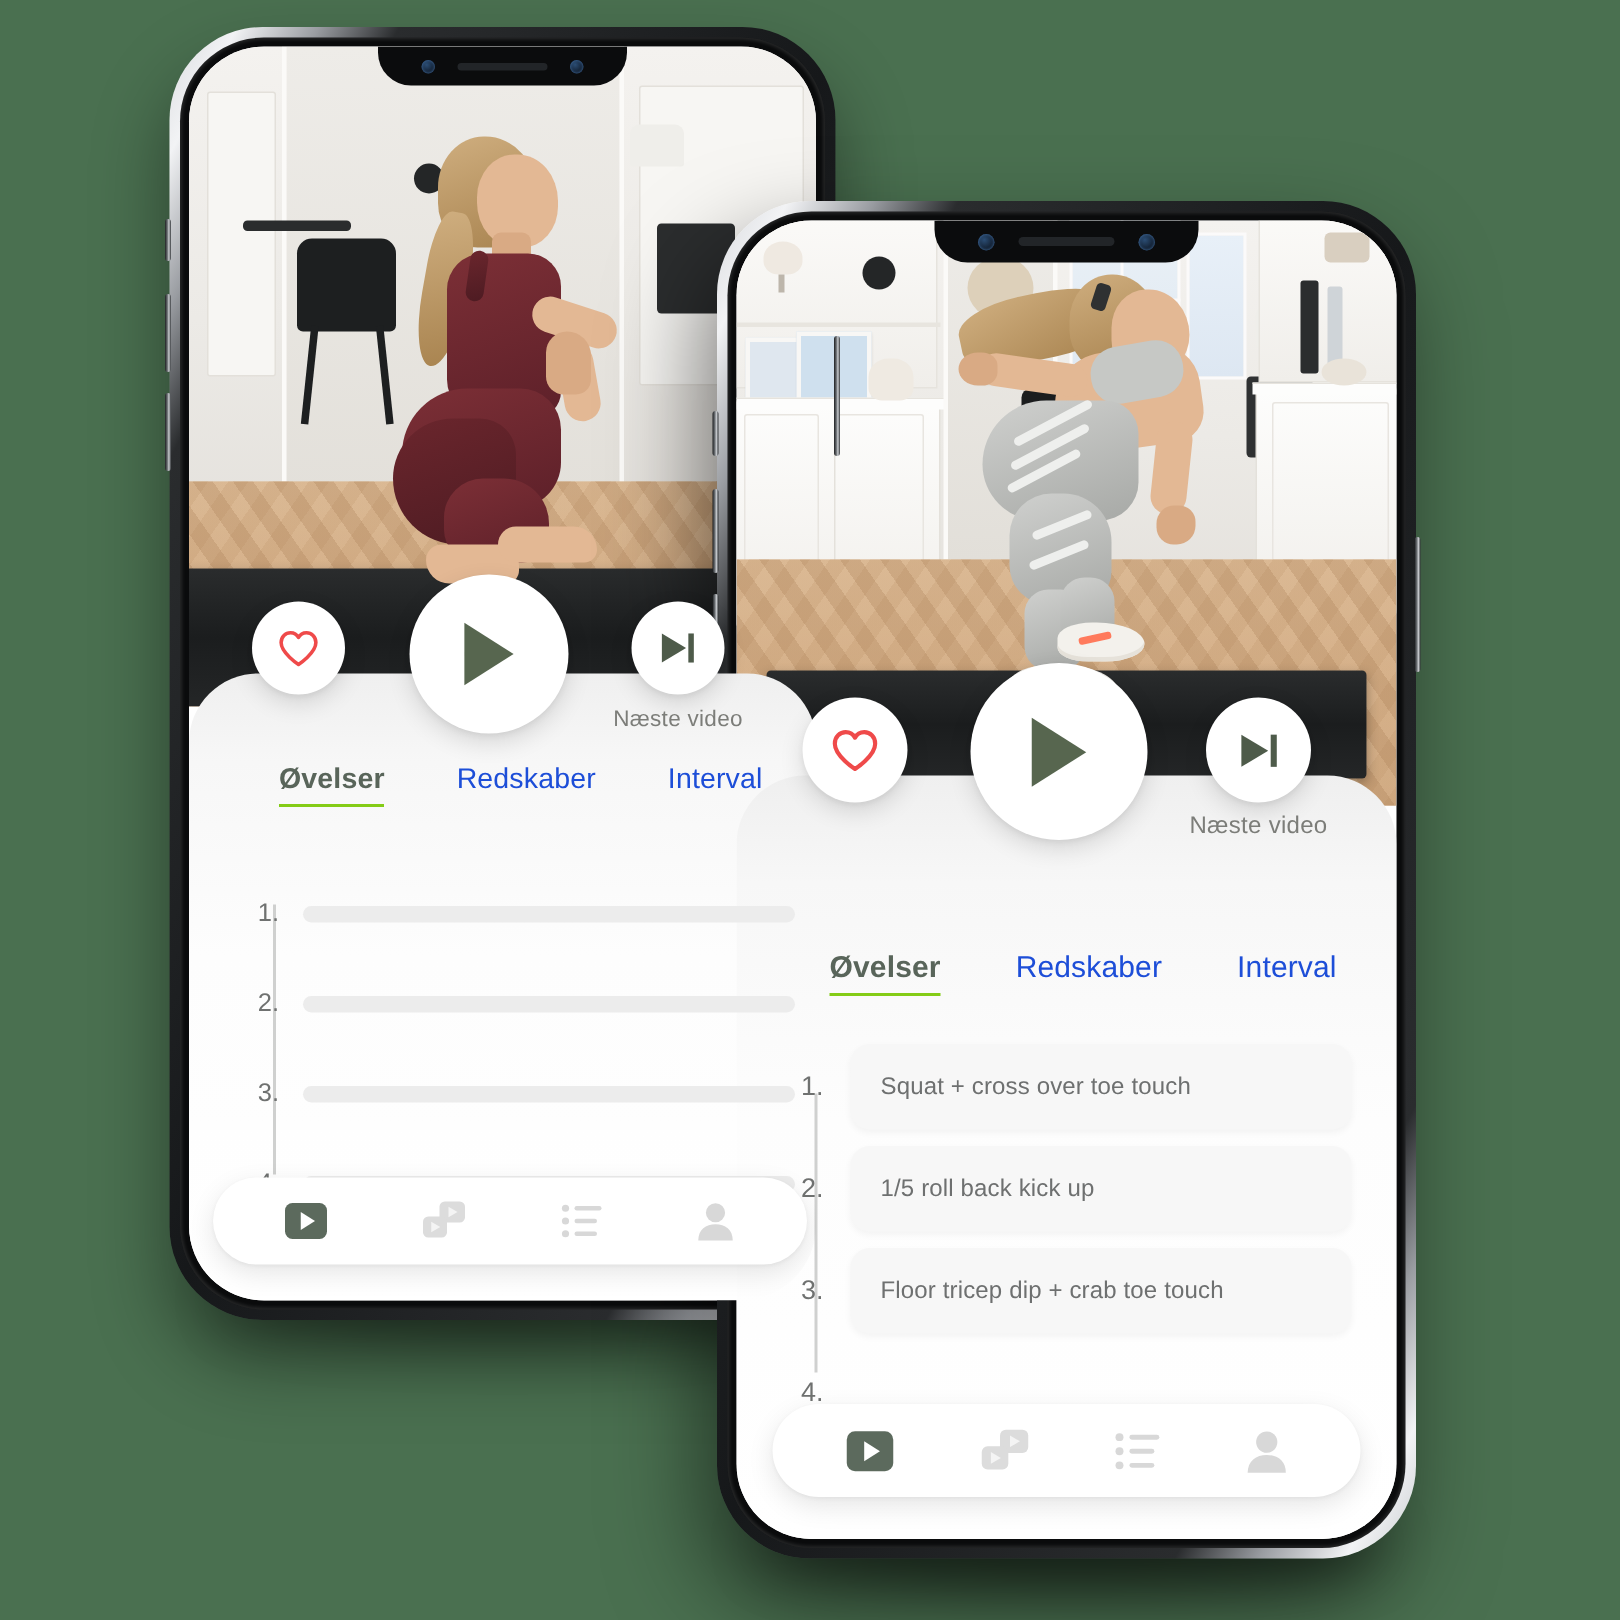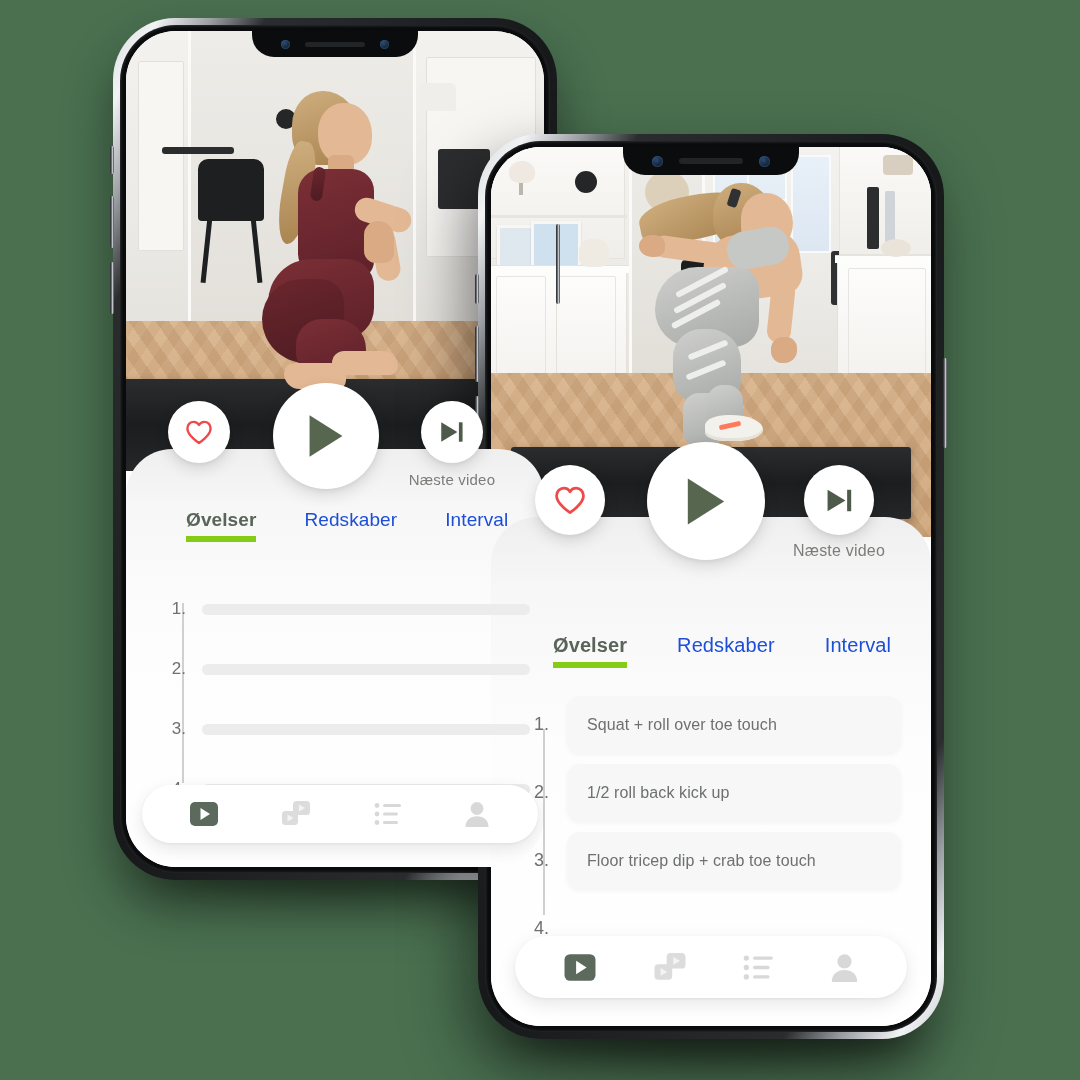--- a/index.html
+++ b/index.html
@@ -230,21 +230,21 @@
     z-index: 8;
   }
   .tab {
     white-space: nowrap;
     letter-spacing: .1px;
     color: #1d4ed8;
   }
   .tab.active {
     color: #59655a;
     font-weight: 700;
-    border-bottom: 6px solid #84cc16;
+    border-bottom: 2px solid #84cc16;
     padding-bottom: 5px;
   }
 
   
   .ex-list { position: absolute; z-index: 8; }
   .ex-row {
     position: relative;
     display: flex;
     align-items: center;
   }
@@ -588,28 +588,28 @@
           <div class="tab">Redskaber</div>
           <div class="tab">Interval</div>
         </div>
 
         <div class="ex-list" style="left:26px;right:30px;top:546px;">
           <div class="connector" style="left:26px;top:36px;height:186px;"></div>
 
           <div class="ex-row" style="height:63px;margin-bottom:5px;">
             <div class="ex-num" style="width:32px;font-size:18px;">1.</div>
             <div class="ex-card" style="margin-left:18px;height:57px;padding:0 20px;">
-              <span class="ex-text" style="font-size:16px;">Squat + roll over toe touch</span>
+              <span class="ex-text" style="font-size:16px;">Squat + cross over toe touch</span>
             </div>
           </div>
 
           <div class="ex-row" style="height:63px;margin-bottom:5px;">
             <div class="ex-num" style="width:32px;font-size:18px;">2.</div>
             <div class="ex-card" style="margin-left:18px;height:57px;padding:0 20px;">
-              <span class="ex-text" style="font-size:16px;">1/2 roll back kick up</span>
+              <span class="ex-text" style="font-size:16px;">1/5 roll back kick up</span>
             </div>
           </div>
 
           <div class="ex-row" style="height:63px;margin-bottom:5px;">
             <div class="ex-num" style="width:32px;font-size:18px;">3.</div>
             <div class="ex-card" style="margin-left:18px;height:57px;padding:0 20px;">
               <span class="ex-text" style="font-size:16px;">Floor tricep dip + crab toe touch</span>
             </div>
           </div>
 

